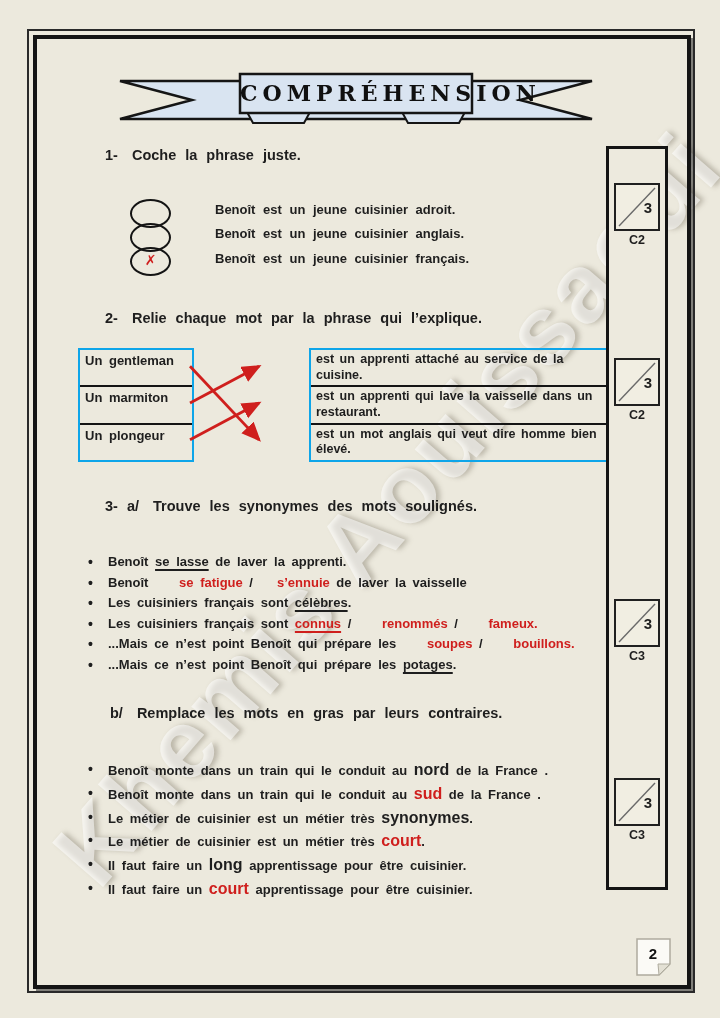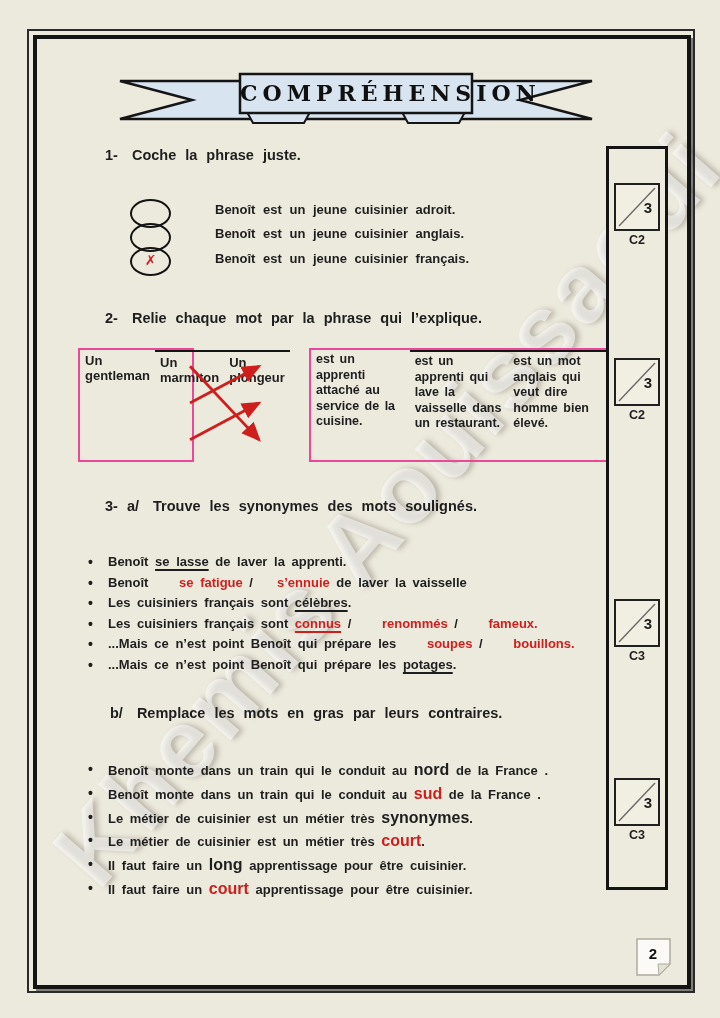--- a/index.html
+++ b/index.html
@@ -40,21 +40,21 @@
   .q3bh{left:110px; top:705px;}
 
   
   .oval{position:absolute; left:130px; width:37px; height:25px;
     border:2.5px solid #141414; border-radius:50%; background:transparent;
     text-align:center;}
   .oval .mark{display:block; line-height:23px; font-size:14px; color:var(--red,#c9201d); font-weight:bold;}
   .opt{position:absolute; left:195px; font-size:13px; word-spacing:4px; white-space:nowrap;margin-left:20px;}
 
   
-  .tbl{position:absolute; border:2px solid #ec4899; display:flex; flex-direction:row;}
+  .tbl{position:absolute; border:2px solid #0ea5e9; display:flex; flex-direction:column;}
   .left-tbl{left:78px; top:348px; width:112px; height:110px;}
   .right-tbl{left:265px; top:348px; width:296px; height:110px;margin-left:44px;}
   .trow{flex:1; padding:3px 5px; font-size:13px; word-spacing:3px; box-sizing:border-box;}
   .right-tbl .trow{font-size:12.5px; line-height:15.5px; padding:2px 5px; word-spacing:2px;}
   .trow + .trow{border-top:2px solid #141414;}
   .arrows{position:absolute; left:180px; top:340px; width:100px; height:130px; overflow:visible;}
 
   
   .list{position:absolute; left:86px;}
   .list-a{top:552px;}

